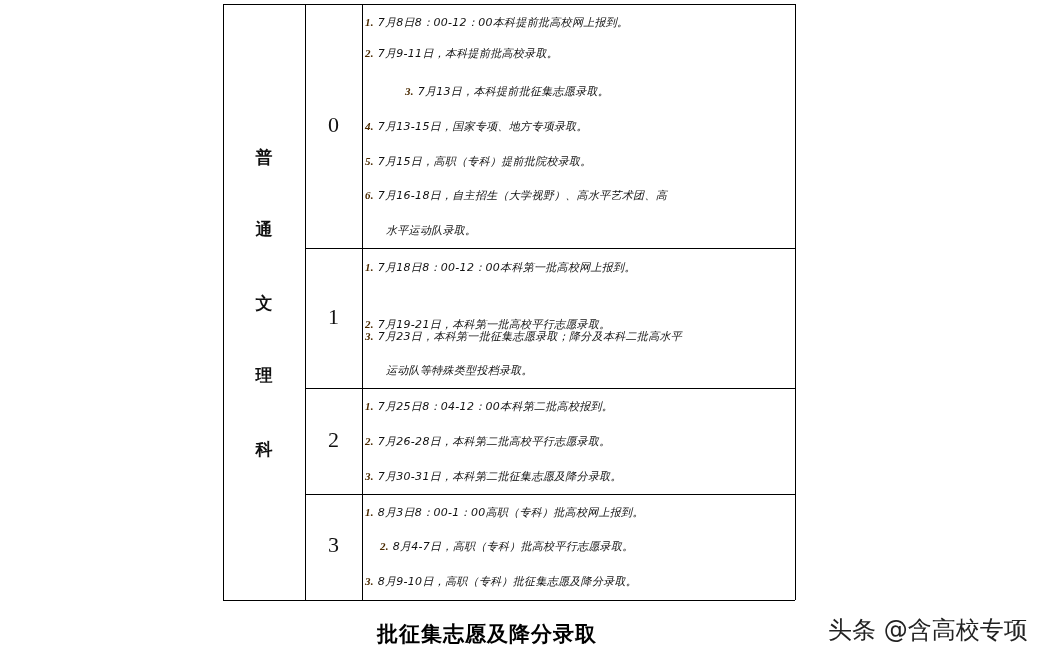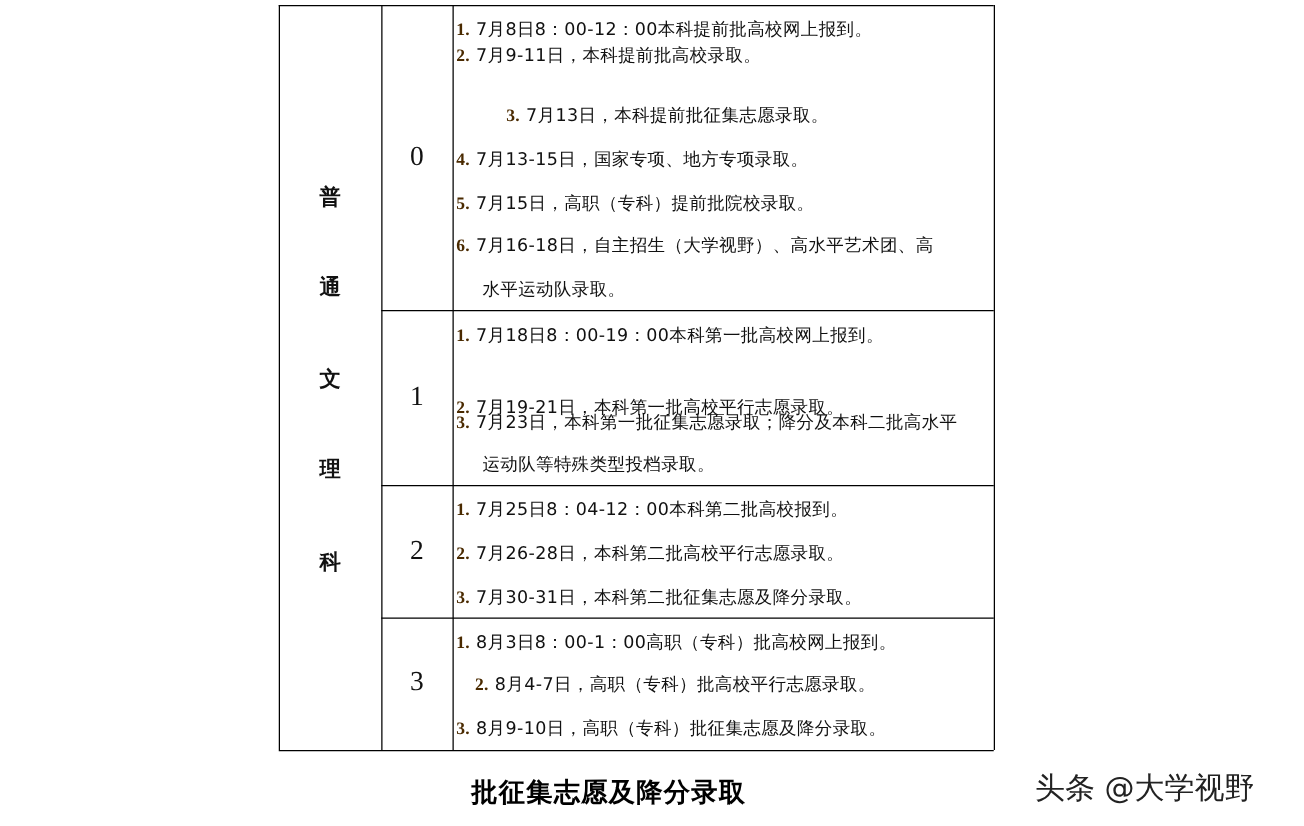--- a/index.html
+++ b/index.html
@@ -7,22 +7,22 @@
            font-family:"DejaVu Serif","Liberation Serif",serif; color:#111; }
     .tbl { position:absolute; left:223px; top:4px; width:572px; height:596px; }
     .hline { position:absolute; height:1px; background:#000; }
     .vline { position:absolute; width:1px; background:#000; }
     .cat { position:absolute; left:0; top:0; width:82px; height:596px; }
     .cat-char { position:absolute; left:0; width:82px; text-align:center;
                 font-size:17px; font-weight:bold; font-family:"DejaVu Sans","Liberation Sans",sans-serif; }
     .batch-num { position:absolute; left:82px; width:57px; text-align:center;
                  font-size:22px; font-family:"Liberation Serif","DejaVu Serif",serif; }
     .items { position:absolute; left:139px; width:433px; }
-    .item { position:absolute; left:3px; font-size:14px; white-space:nowrap;
-            font-family:"DejaVu Sans","Liberation Sans",sans-serif; letter-spacing:0.3px; }
+    .item { position:absolute; left:3px; font-size:11px; white-space:nowrap;
+            font-family:"DejaVu Sans","Liberation Sans",sans-serif; letter-spacing:0.3px;font-style:italic; }
     .item .num { font-family:"Liberation Serif","DejaVu Serif",serif; font-weight:bold; color:#4a2a00; }
     .item.cont { left:24px; }
     .caption { position:absolute; left:377px; top:620px; font-size:21px; font-weight:bold;
                font-family:"DejaVu Sans","Liberation Sans",sans-serif; color:#000; letter-spacing:1px; }
     .watermark { position:absolute; left:828px; top:614px; font-size:24px; color:#222;
                  font-family:"DejaVu Sans","Liberation Sans",sans-serif;
                  text-shadow:1px 1px 0 #fff, -1px -1px 0 #fff; }
   </style>
 </head>
 <body>
@@ -48,42 +48,42 @@
     <div class="cat-char" style="top:434px;">科</div>
   </div>
 
   <div class="batch-num" style="top:108px;">0</div>
   <div class="batch-num" style="top:300px;">1</div>
   <div class="batch-num" style="top:423px;">2</div>
   <div class="batch-num" style="top:528px;">3</div>
 
   <div class="items" style="top:0;">
     <div class="item" style="top:11px;"><span class="num">1.</span> <span>7月8日8：00-12：00本科提前批高校网上报到。</span></div>
-    <div class="item" style="top:32px;"><span class="num">2.</span> <span>7月9-11日，本科提前批高校录取。</span></div>
+    <div class="item" style="top:42px;"><span class="num">2.</span> <span>7月9-11日，本科提前批高校录取。</span></div>
     <div class="item" style="top:80px;margin-left:40px;"><span class="num">3.</span> <span>7月13日，本科提前批征集志愿录取。</span></div>
     <div class="item" style="top:115px;"><span class="num">4.</span> <span>7月13-15日，国家专项、地方专项录取。</span></div>
     <div class="item" style="top:150px;"><span class="num">5.</span> <span>7月15日，高职（专科）提前批院校录取。</span></div>
     <div class="item" style="top:184px;"><span class="num">6.</span> <span>7月16-18日，自主招生（大学视野）、高水平艺术团、高</span></div>
     <div class="item cont" style="top:219px;">水平运动队录取。</div>
   </div>
 
   <div class="items" style="top:0;">
-    <div class="item" style="top:256px;"><span class="num">1.</span> <span>7月18日8：00-19：00本科第一批高校网上报到。</span></div>
+    <div class="item" style="top:256px;"><span class="num">1.</span> <span>7月18日8：00-12：00本科第一批高校网上报到。</span></div>
     <div class="item" style="top:290px;margin-top:23px;"><span class="num">2.</span> <span>7月19-21日，本科第一批高校平行志愿录取。</span></div>
     <div class="item" style="top:325px;"><span class="num">3.</span> <span>7月23日，本科第一批征集志愿录取；降分及本科二批高水平</span></div>
     <div class="item cont" style="top:359px;">运动队等特殊类型投档录取。</div>
   </div>
 
   <div class="items" style="top:0;">
     <div class="item" style="top:395px;"><span class="num">1.</span> <span>7月25日8：04-12：00本科第二批高校报到。</span></div>
     <div class="item" style="top:430px;"><span class="num">2.</span> <span>7月26-28日，本科第二批高校平行志愿录取。</span></div>
     <div class="item" style="top:465px;"><span class="num">3.</span> <span>7月30-31日，本科第二批征集志愿及降分录取。</span></div>
   </div>
 
   <div class="items" style="top:0;">
     <div class="item" style="top:501px;"><span class="num">1.</span> <span>8月3日8：00-1：00高职（专科）批高校网上报到。</span></div>
     <div class="item" style="top:535px;margin-left:15px;"><span class="num">2.</span> <span>8月4-7日，高职（专科）批高校平行志愿录取。</span></div>
     <div class="item" style="top:570px;"><span class="num">3.</span> <span>8月9-10日，高职（专科）批征集志愿及降分录取。</span></div>
   </div>
 </div>
 
 <div class="caption">批征集志愿及降分录取</div>
-<div class="watermark">头条 @大学视野</div>
+<div class="watermark">头条 @含高校专项</div>
 
 </body></html>

